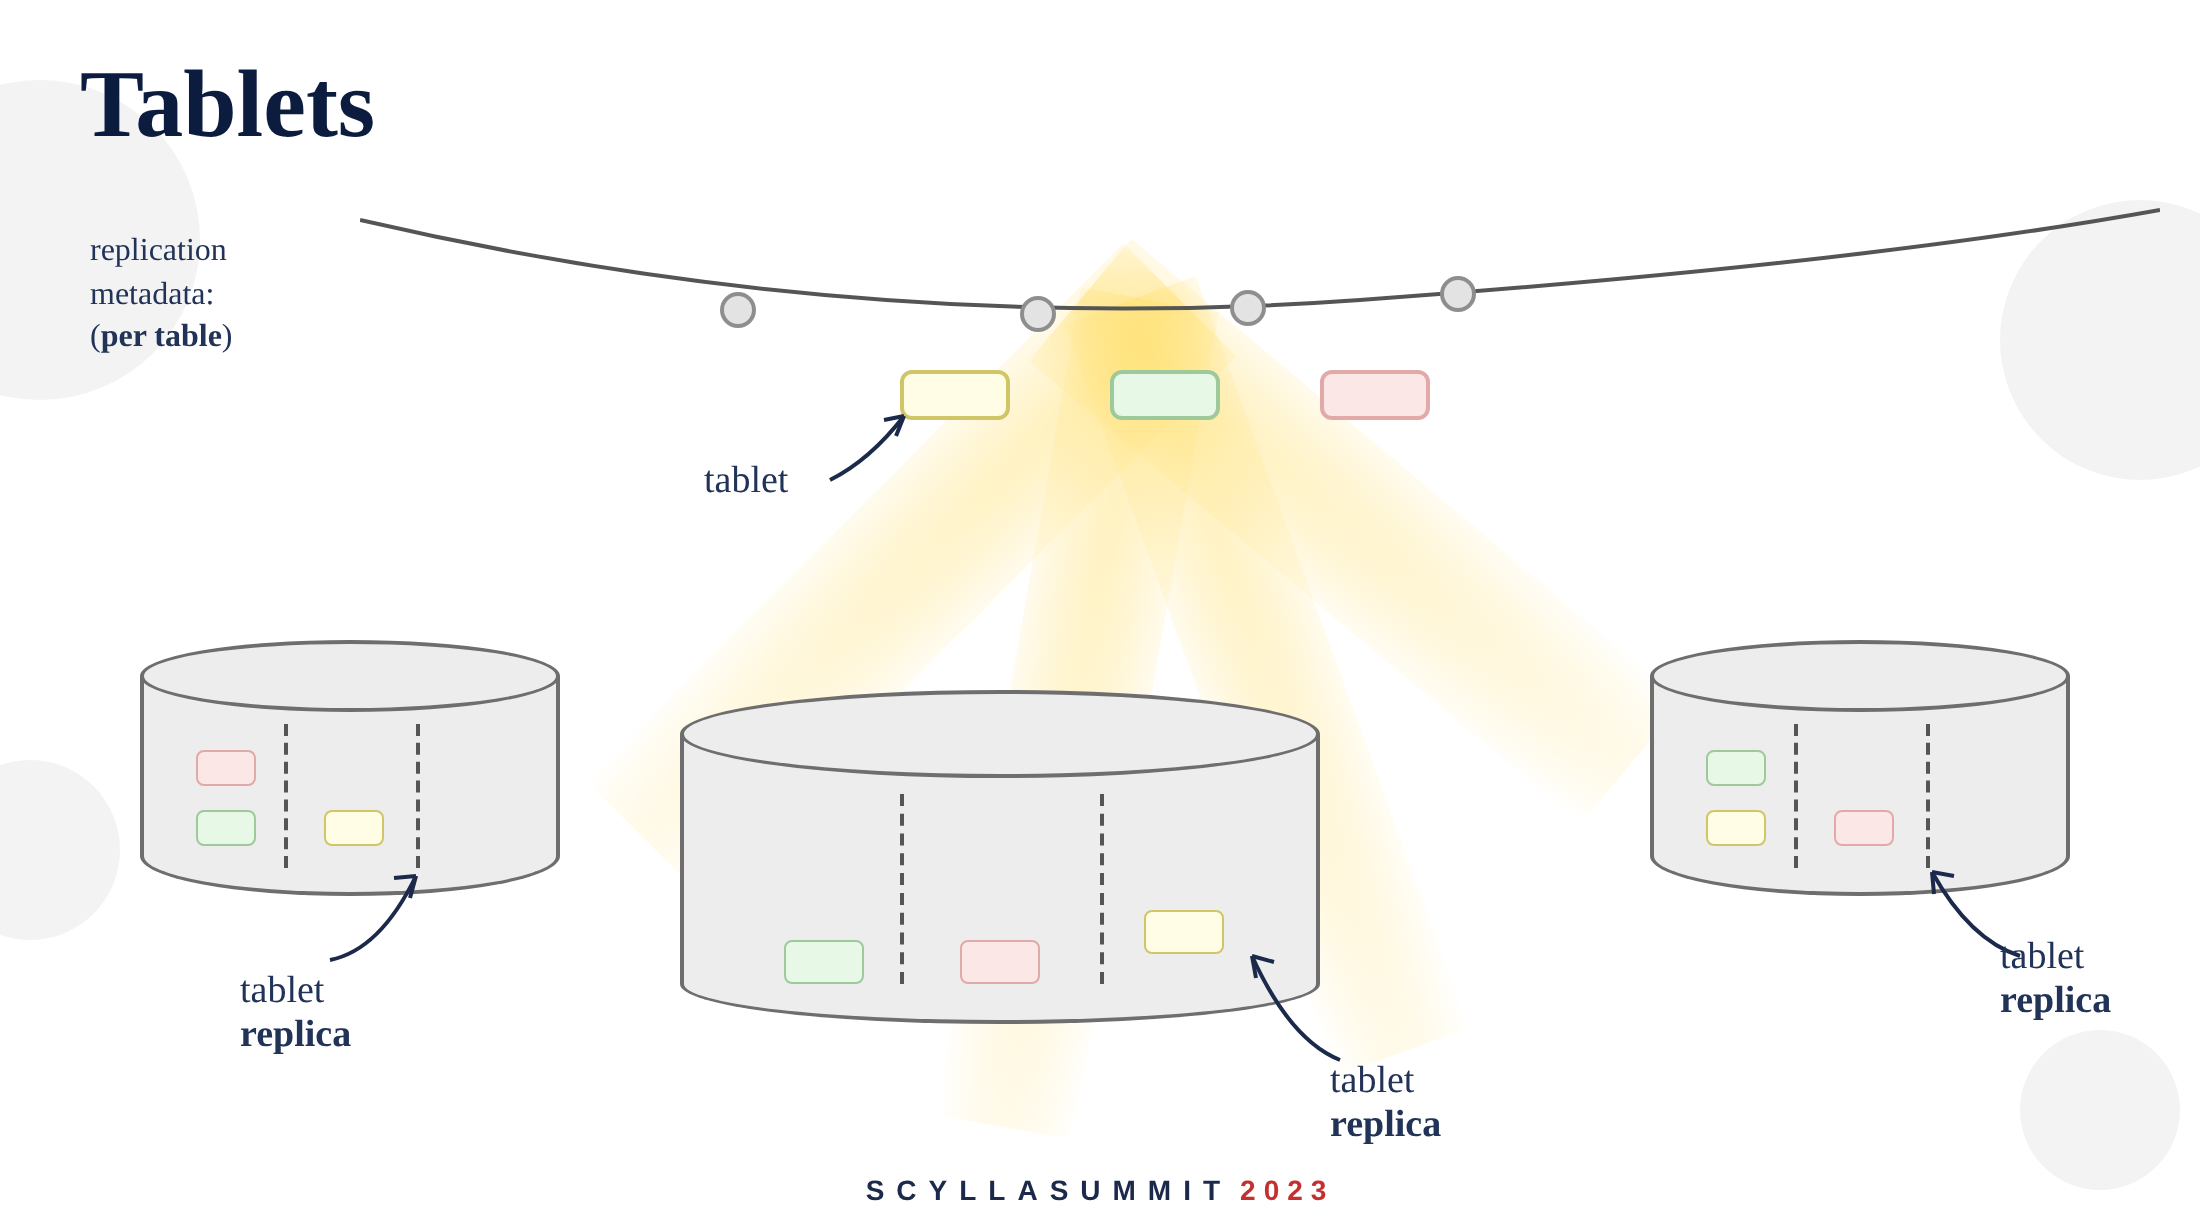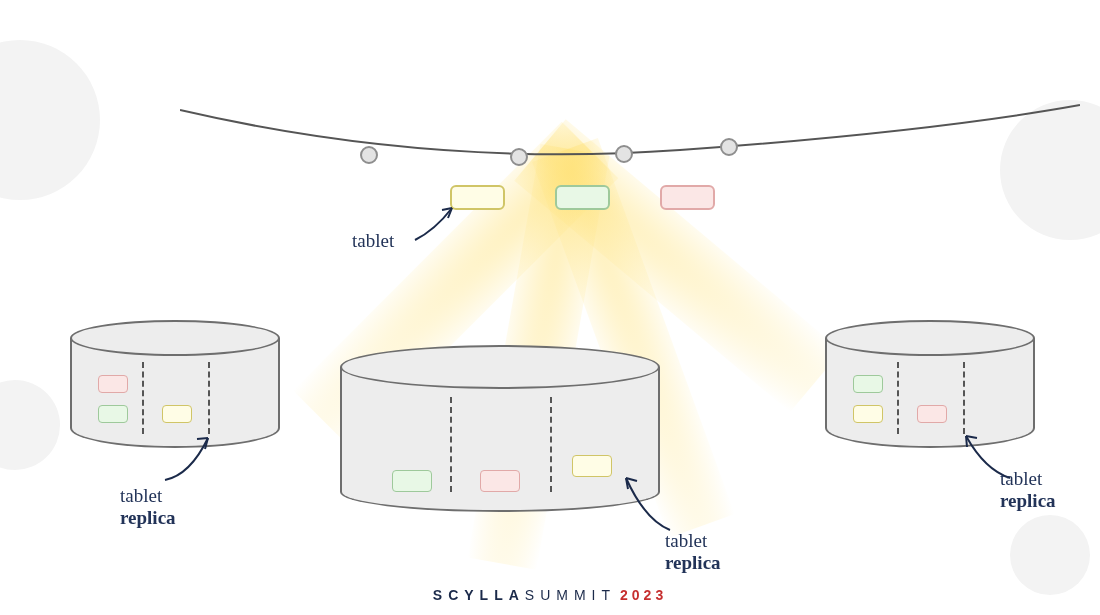--- a/index.html
+++ b/index.html
@@ -24,21 +24,21 @@
 
   
   .cylwrap { position:absolute; }
   .cyl-body { position:absolute; background:#ededed; border:2.5px solid #6e6e6e; border-top:none; border-bottom-left-radius:50% 20px; border-bottom-right-radius:50% 20px; }
   .cyl-top { position:absolute; background:#ededed; border:2.5px solid #6e6e6e; border-radius:50%; }
 
   .dash { position:absolute; width:0; border-left:2px dashed #555; }
 
   .footer { font-family: Arial, Helvetica, sans-serif; letter-spacing:6px; font-size:14px; color:#1b2a4a; font-weight:700; }
   .footer .yr { color:#c62f2f; letter-spacing:4px; margin-left:4px;}
-  .footer .light { font-weight:400; letter-spacing:6px; }
+  .footer .light { font-weight:700; letter-spacing:6px; }
 
   
   .blob { position:absolute; border-radius:50%; background:#f3f3f3; }
 
   
   .ray { position:absolute; background: radial-gradient(at top, rgba(255,226,120,0.55), rgba(255,226,120,0)); transform-origin: top center; }
 </style>
 </head>
 <body>
 
@@ -47,21 +47,27 @@
   <div class="blob" style="left:-60px; top:40px; width:160px; height:160px;"></div>
   <div class="blob" style="left:-30px; top:380px; width:90px; height:90px;"></div>
   <div class="blob" style="right:-40px; top:100px; width:140px; height:140px;"></div>
   <div class="blob" style="right:10px; bottom:20px; width:80px; height:80px;"></div>
 
   <div class="ray" style="left:500px; top:150px; width:80px; height:360px; transform:rotate(-50deg);"></div>
   <div class="ray" style="left:530px; top:150px; width:70px; height:400px; transform:rotate(-20deg);"></div>
   <div class="ray" style="left:540px; top:150px; width:70px; height:420px; transform:rotate(10deg);"></div>
   <div class="ray" style="left:550px; top:150px; width:80px; height:380px; transform:rotate(45deg);"></div>
 
+  <div class="abs title" style="left:40px; top:25px;">Tablets</div>
 
+  <div class="abs meta" style="left:45px; top:115px;">
+    <span>replication</span><br>
+    <span>metadata:</span><br>
+    <span>(</span><b>per table</b><span>)</span>
+  </div>
 
   <svg class="abs" style="left:180px; top:100px; width:900px; height:80px;">
     <path d="M 0 10 Q 250 68, 500 50 T 900 5" stroke="#555" stroke-width="2" fill="none"></path>
   </svg>
 
   <div class="abs node" style="left:360px; top:146px;"></div>
   <div class="abs node" style="left:510px; top:148px;"></div>
   <div class="abs node" style="left:615px; top:145px;"></div>
   <div class="abs node" style="left:720px; top:138px;"></div>
 

